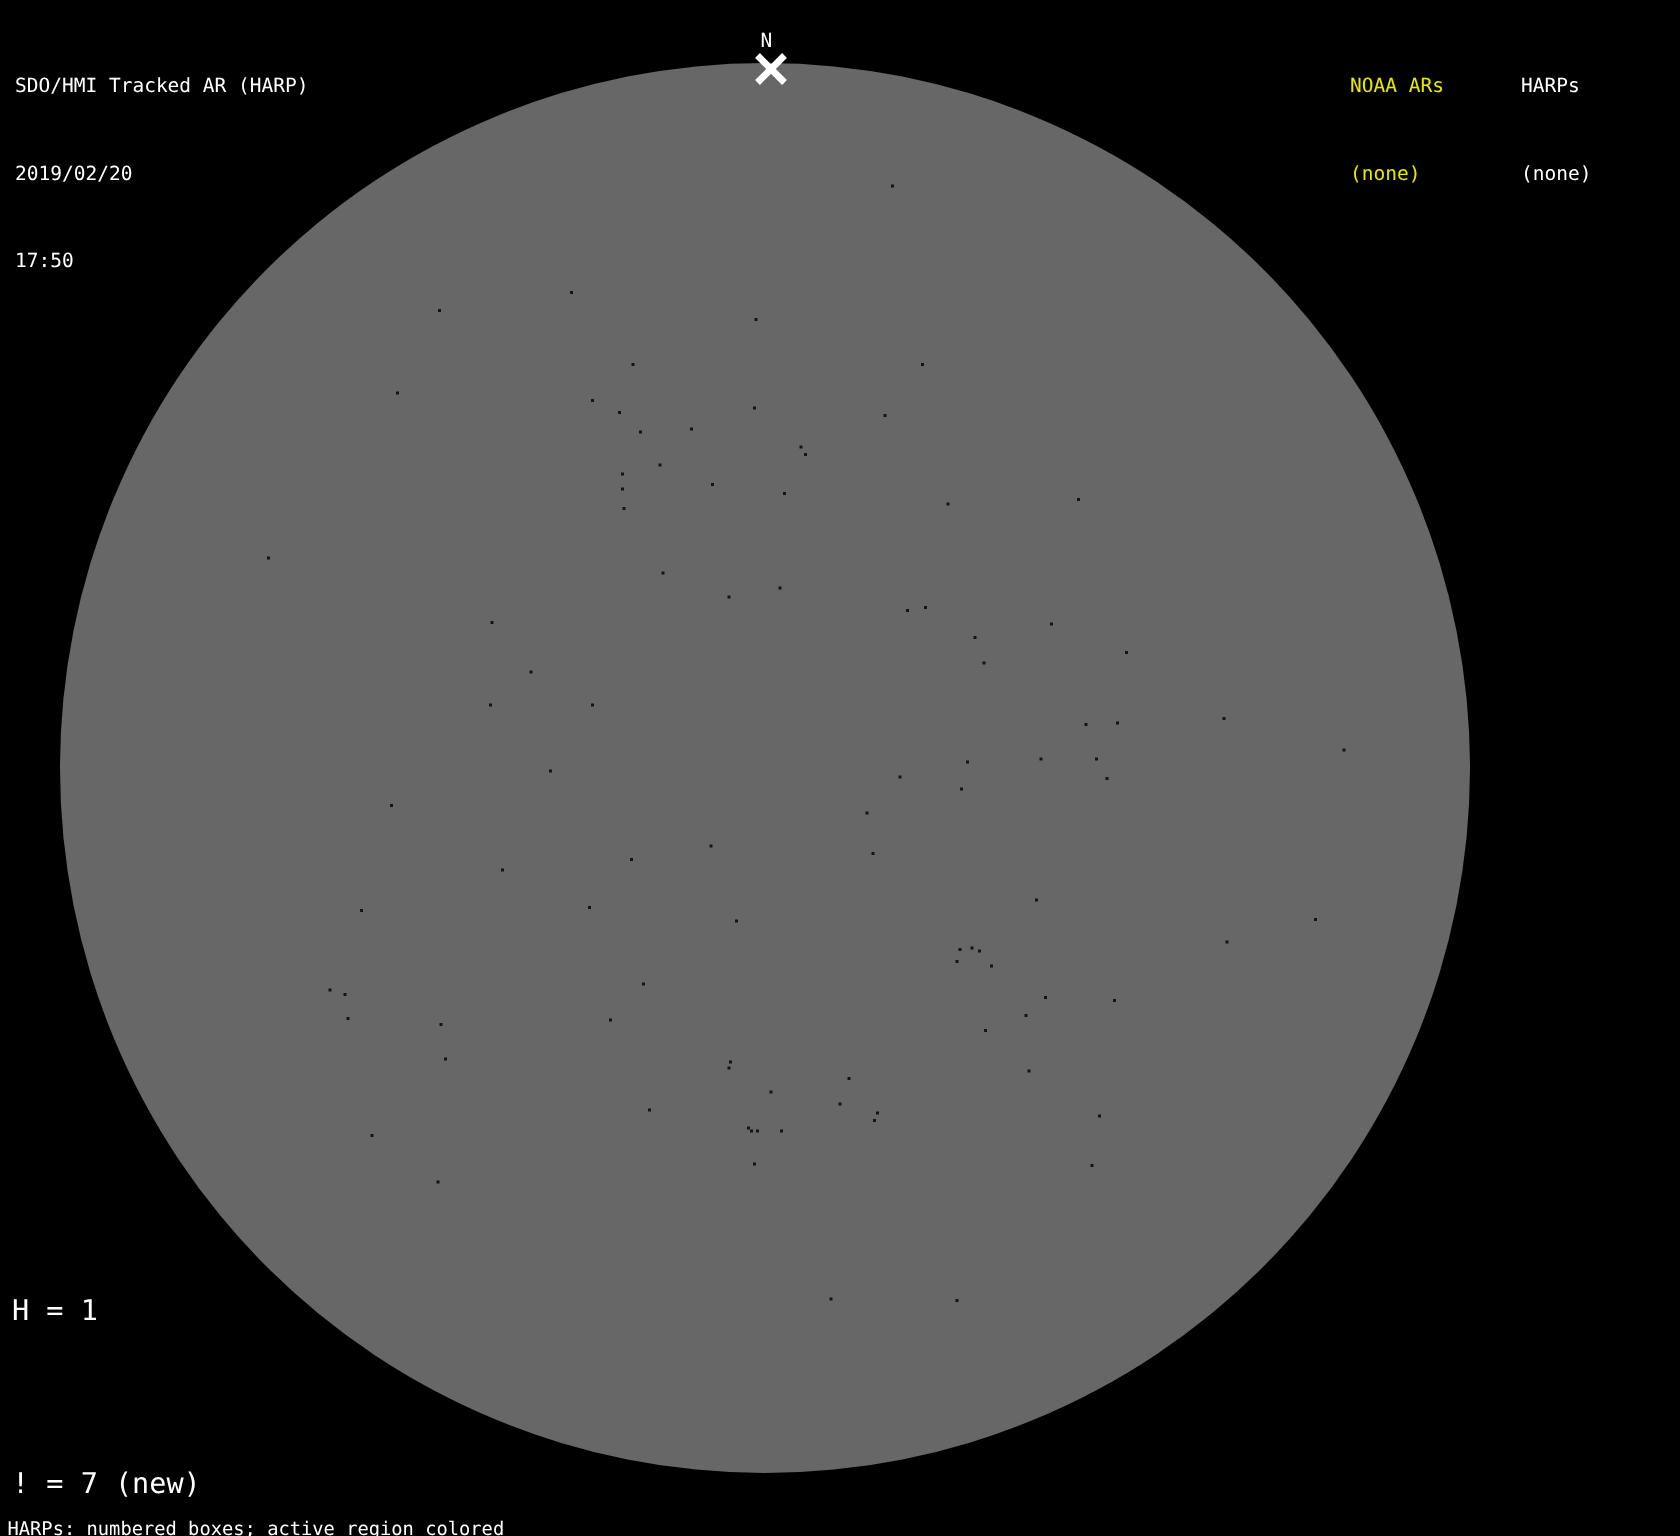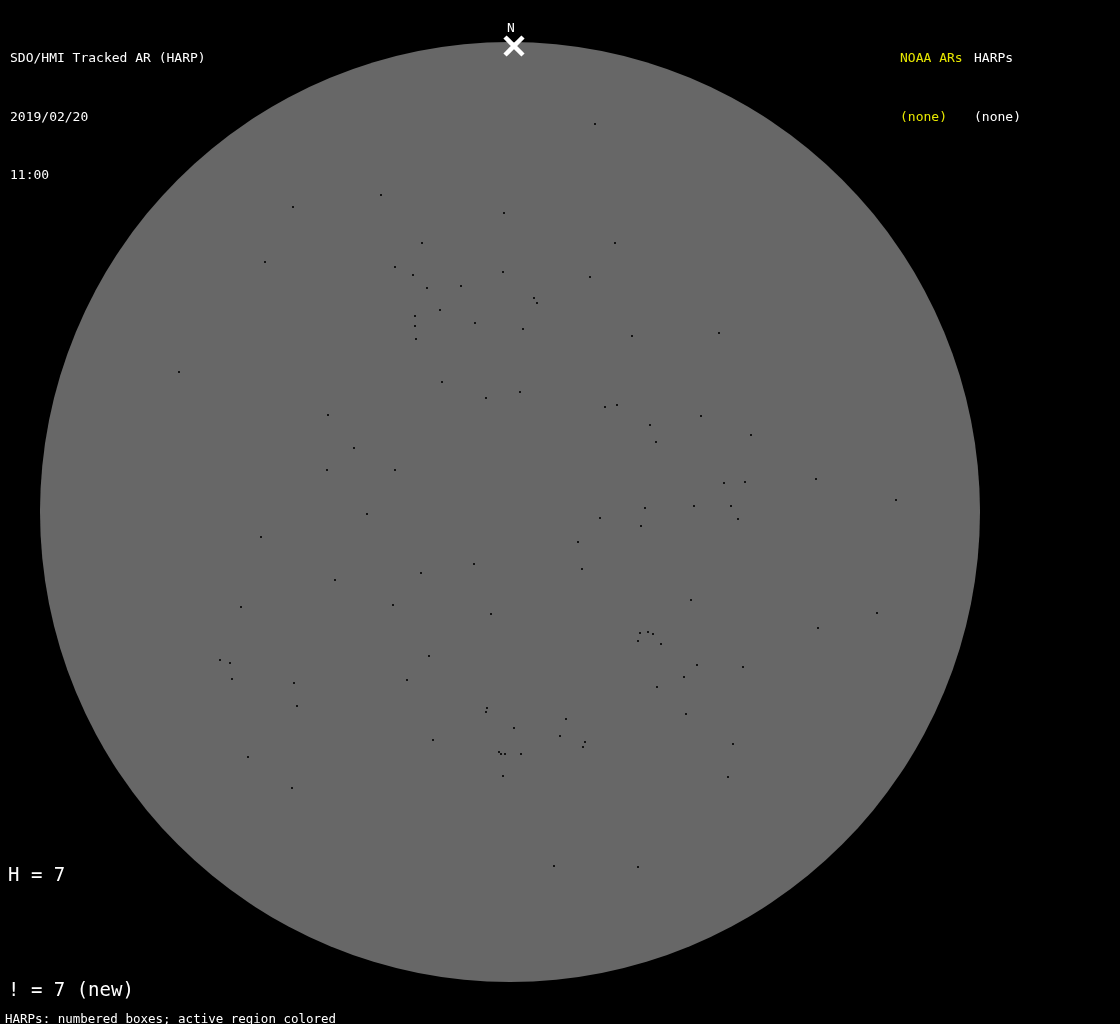--- a/index.html
+++ b/index.html
@@ -20,21 +20,21 @@
   #disk-svg { position: absolute; left: 0; top: 0; }
   .hdr {
     position: absolute; left: 10px; top: 9px;
     font-size: 13px; line-height: 19.5px; white-space: pre;
   }
   .status {
     position: absolute; top: 9px;
     font-size: 13px; line-height: 19.5px; white-space: pre;
   }
   .status.noaa  { left: 900px; color: var(--yellow); }
-  .status.harps { left: 974px; color: var(--fg); }
+  .status.harps { left: 1014px; color: var(--fg); }
   .north-label {
     position: absolute; left: 507px; top: 21px;
     font-size: 13px; line-height: 13px;
   }
   .legend {
     position: absolute; left: 8px; top: 827px;
     font-size: 19px; line-height: 19.2px; white-space: pre;
   }
   .legend .spacer { height: 19px; }
   .footer {
@@ -147,37 +147,37 @@
     </g>
   <g id="north-cross">
       <line x1="505" y1="37" x2="523" y2="55" stroke="#ffffff" stroke-width="4.5"></line>
       <line x1="505" y1="55" x2="523" y2="37" stroke="#ffffff" stroke-width="4.5"></line>
     </g>
 </svg>
 
 <div class="hdr">
   <div>SDO/HMI Tracked AR (HARP)</div>
   <div>2019/02/20</div>
-  <div>11:00</div>
+  <div>17:50</div>
 </div>
 
 <div class="status noaa">
   <div>NOAA ARs</div>
   <div>(none)</div>
 </div>
 
 <div class="status harps">
   <div>HARPs</div>
   <div>(none)</div>
 </div>
 
 <div class="north-label">N</div>
 
 <div class="legend">
-  <div>H = 7</div>
+  <div>H = 1</div>
   <div class="spacer"></div>
   <div>! = 7 (new)</div>
   
   
   
   
   
 </div>
 
 <div class="footer">

